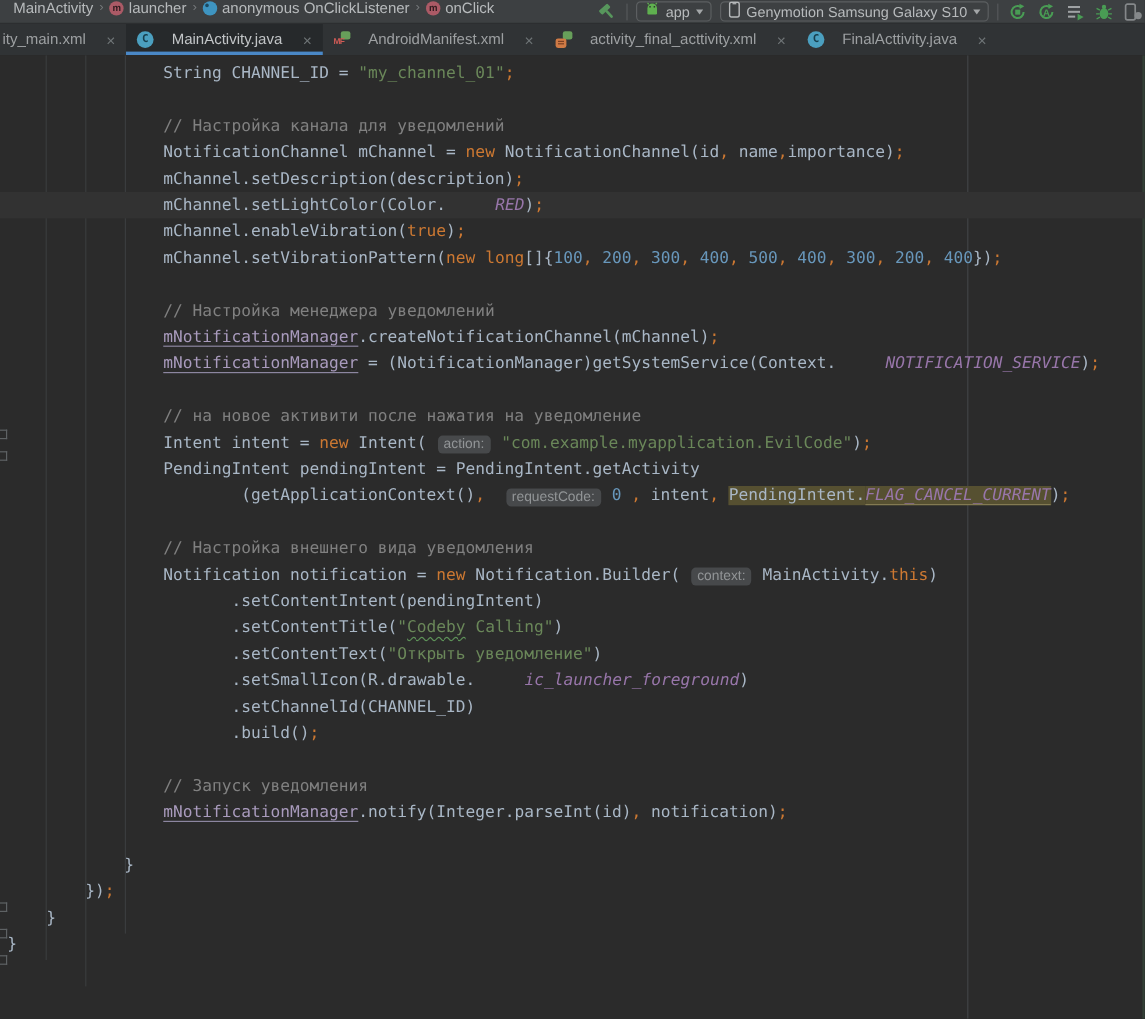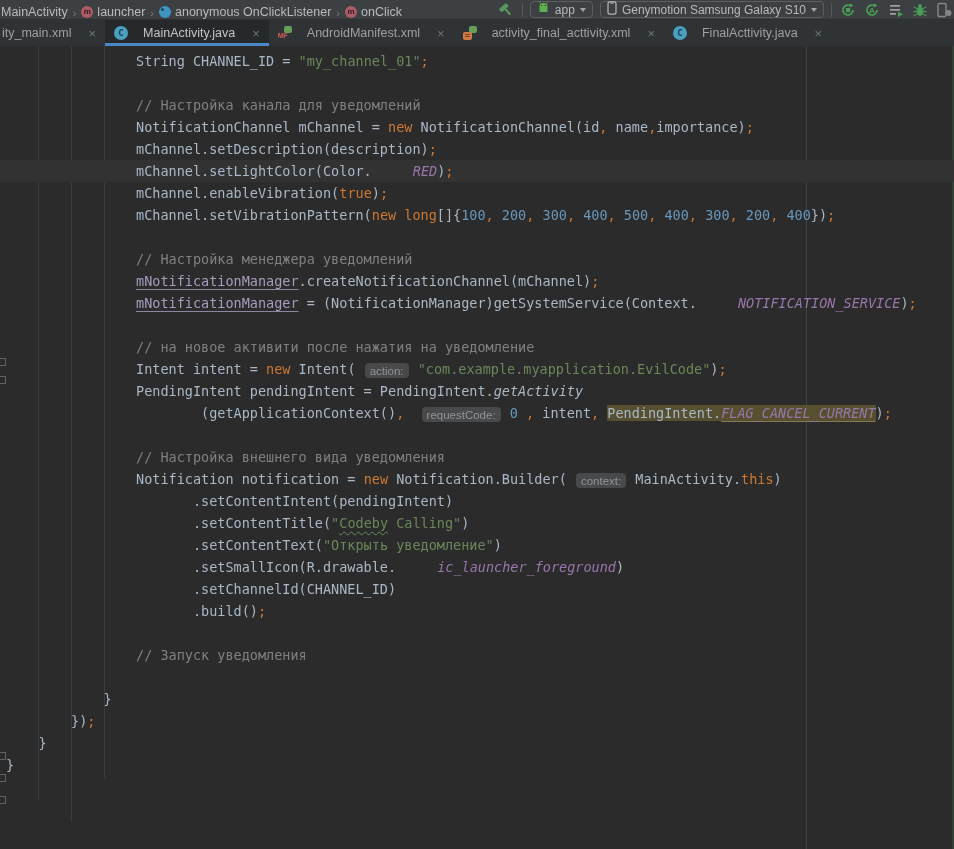--- a/index.html
+++ b/index.html
@@ -2,21 +2,21 @@
 <html><head>
 <meta charset="utf-8">
 <style>
   html,body{margin:0;padding:0;background:#2b2b2b;width:954px;height:849px;overflow:hidden;
     font-family:"Liberation Sans",sans-serif;-webkit-font-smoothing:antialiased;}
   *{box-sizing:border-box;}
 
   
   .toolbar{position:absolute;left:0;top:0;width:954px;height:20px;background:#3d4042;
     display:flex;align-items:center;justify-content:space-between;border-bottom:1px solid #2c2e30;overflow:hidden;}
-  .crumbs{display:flex;align-items:flex-end;height:100%;padding-left:1px;white-space:nowrap;}
+  .crumbs{display:flex;align-items:flex-start;height:100%;padding-left:11px;white-space:nowrap;}
   .crumb{display:flex;align-items:center;gap:4px;color:#b7babc;font-size:12.5px;cursor:default;}
   .crumb-sep{color:#75797b;font-size:11px;margin:0 5px;}
   .ic-method{width:12px;height:12px;border-radius:50%;background:#ab5a66;color:#2e1b1e;font:bold 8px/12px "Liberation Sans",sans-serif;text-align:center;display:inline-block;}
   .ic-anon{width:12px;height:12px;border-radius:50%;background:#3e94c0;display:inline-block;position:relative;}
   .ic-anon::after{content:"";position:absolute;left:2px;top:2px;width:3px;height:3px;border-radius:50%;background:#1c4a61;}
   .tb-right{display:flex;align-items:center;gap:7px;padding-right:2px;height:100%;text-align:center;}
   .tb-divider{width:1px;height:14px;background:#55585a;}
   .tb-select{display:flex;align-items:center;gap:5px;height:17px;border:1px solid #5c5f61;border-radius:4px;
     padding:0 6px;color:#b7babc;font-size:12px;cursor:pointer;background:#3d4042;white-space:nowrap;}
   .caret{width:0;height:0;border-left:3.5px solid transparent;border-right:3.5px solid transparent;border-top:4px solid #a3a6a8;display:inline-block;}
@@ -50,21 +50,21 @@
   .line.current{background:#323232;margin-left:-6px;padding-left:6px;}
   .tk-p{color:#a9b7c6;}
   .tk-k{color:#cc7832;}
   .tk-s{color:#6a8759;}
   .tk-sy{color:#6a8759;text-decoration:underline wavy #5d9158;text-decoration-thickness:1px;text-underline-offset:3px;}
   .tk-c{color:#808080;}
   .tk-n{color:#6897bb;}
   .tk-o{color:#cc7832;}
   .tk-f{color:#a99bbd;text-decoration:underline;text-decoration-color:#8c86a0;text-underline-offset:3px;}
   .tk-t{color:#9876aa;font-style:italic;margin-left:41px;}
-  .tk-m{color:#a9b7c6;font-style:italic;}
+  .tk-m{color:#a9b7c6;}
   .tk-h{background:#47494b;color:#929597;border-radius:4px;padding:1.5px 5px;font-family:"Liberation Sans",sans-serif;font-size:11.5px;margin:0 1px;}
   .tk-hp{color:#a9b7c6;background:#565031;}
   .tk-ht{color:#9876aa;font-style:italic;background:#565031;text-decoration:underline;text-decoration-color:#837a52;text-underline-offset:3px;}
 </style>
 </head>
 <body>
 
 <div class="toolbar">
   <div class="crumbs" id="breadcrumbs">
       <span class="crumb">
@@ -228,20 +228,21 @@
       <div class="line"><span class="tk-c">                // Настройка внешнего вида уведомления</span></div>
       <div class="line"><span class="tk-p">                Notification notification = </span><span class="tk-k">new</span><span class="tk-p"> Notification.Builder( </span><span class="tk-h">context:</span><span class="tk-p"> MainActivity.</span><span class="tk-k">this</span><span class="tk-p">)</span></div>
       <div class="line"><span class="tk-p">                       .setContentIntent(pendingIntent)</span></div>
       <div class="line"><span class="tk-p">                       .setContentTitle(</span><span class="tk-s">"</span><span class="tk-sy">Codeby</span><span class="tk-s"> Calling"</span><span class="tk-p">)</span></div>
       <div class="line"><span class="tk-p">                       .setContentText(</span><span class="tk-s">"Открыть уведомление"</span><span class="tk-p">)</span></div>
       <div class="line"><span class="tk-p">                       .setSmallIcon(R.drawable.</span><span class="tk-t">ic_launcher_foreground</span><span class="tk-p">)</span></div>
       <div class="line"><span class="tk-p">                       .setChannelId(CHANNEL_ID)</span></div>
       <div class="line"><span class="tk-p">                       .build()</span><span class="tk-o">;</span></div>
       <div class="line">&nbsp;</div>
       <div class="line"><span class="tk-c">                // Запуск уведомления</span></div>
+      <div class="line"><span class="tk-p">                </span><span class="tk-f">mNotificationManager</span><span class="tk-p">.notify(Integer.</span><span class="tk-m">parseInt</span><span class="tk-p">(id)</span><span class="tk-o">,</span><span class="tk-p"> notification)</span><span class="tk-o">;</span></div>
       <div class="line">&nbsp;</div>
       <div class="line"><span class="tk-p">            }</span></div>
       <div class="line"><span class="tk-p">        })</span><span class="tk-o">;</span></div>
       <div class="line"><span class="tk-p">    }</span></div>
       <div class="line"><span class="tk-p">}</span></div>
     </div>
   <div class="foldmark" style="top:312px;"></div>
   <div class="foldmark" style="top:330px;"></div>
   <div class="foldmark" style="top:706px;"></div>
   <div class="foldmark" style="top:728px;"></div>

